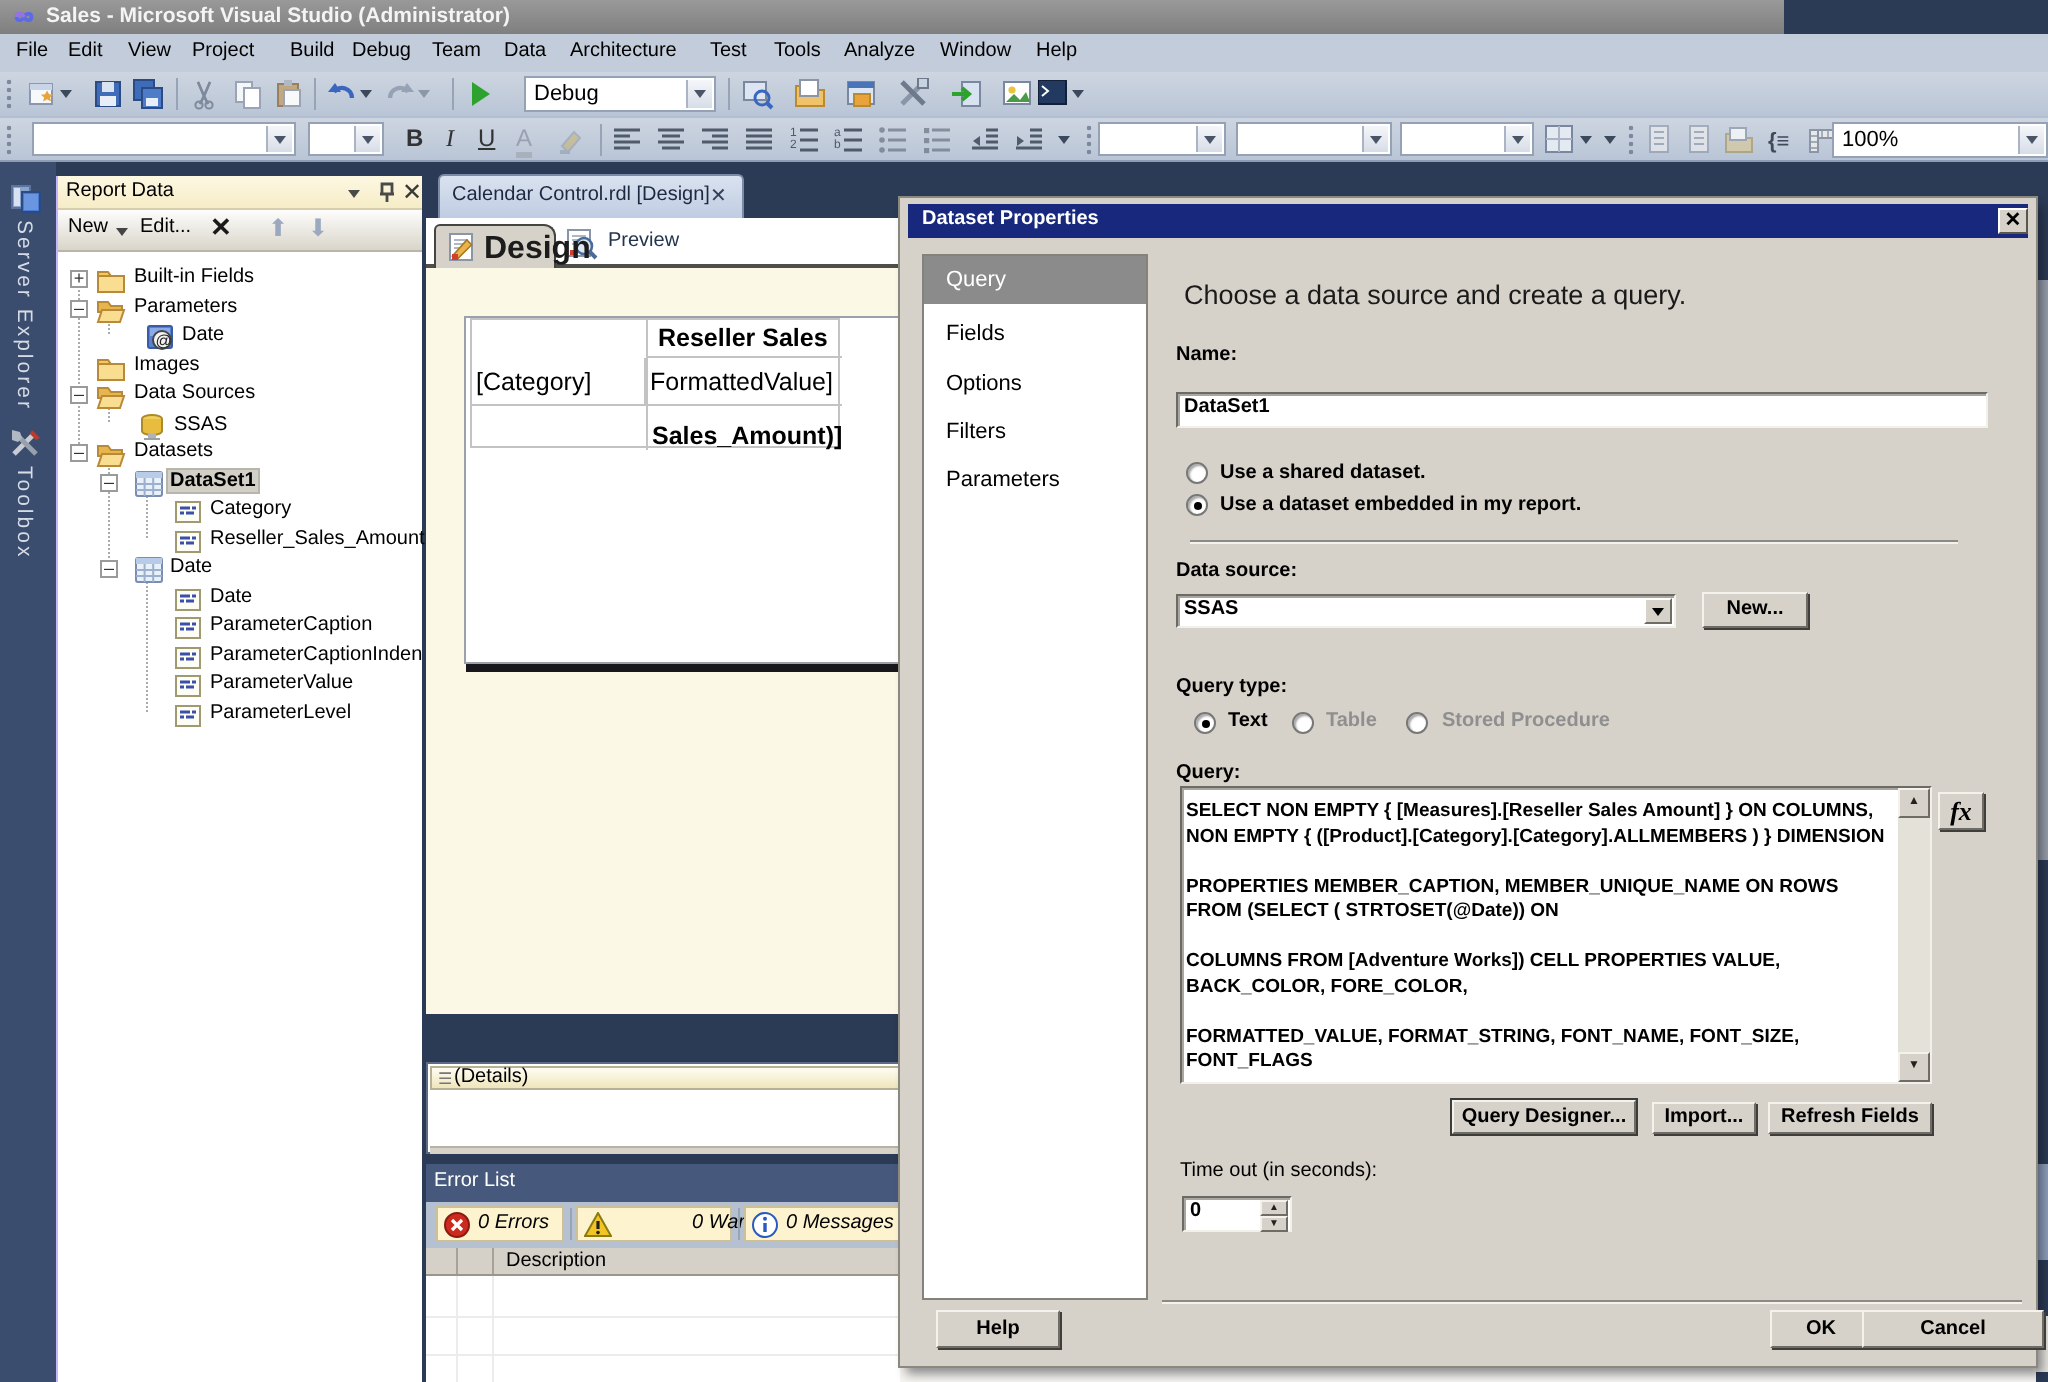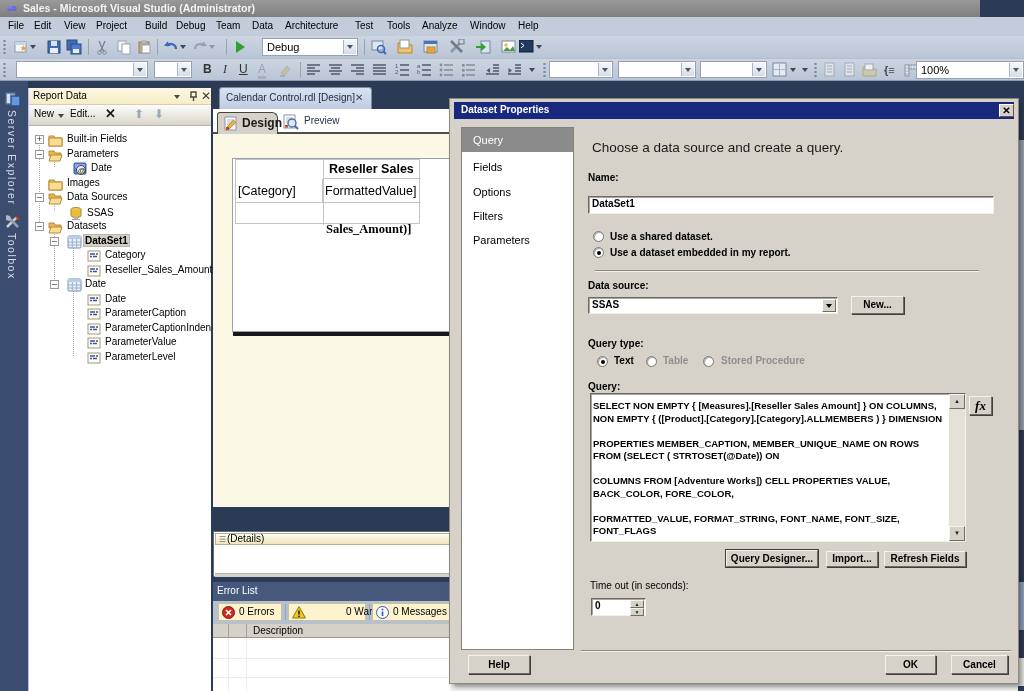--- a/index.html
+++ b/index.html
@@ -2,21 +2,21 @@
 <html><head>
 <meta charset="utf-8">
 <style>
 * { margin:0; padding:0; box-sizing:border-box; }
 html,body { width:1024px; height:691px; overflow:hidden; }
 body { font-family:"Liberation Sans", sans-serif; }
 #screen span { white-space:nowrap; }
 #screen { position:relative; width:1024px; height:691px; background:#2b3a55; overflow:hidden; }
 .abs { position:absolute; }
 
-#titlebar { left:0; top:0; width:980px; height:17px;
+#titlebar { left:0; top:0; width:892px; height:17px;
   background:linear-gradient(#999999,#7f7f7f);
   color:#f4f4f4; font-size:10.5px; font-weight:bold; }
 #titletext { left:23px; top:2px; }
 #menubar { left:0; top:17px; width:1024px; height:19px; background:#c2ccda; color:#000; font-size:10px; }
 .mitem { position:absolute; top:3px; }
 #tb1 { left:0; top:36px; width:1024px; height:22px; background:linear-gradient(#cdd5e0,#b9c5d6); }
 #tb2 { left:0; top:58px; width:1024px; height:23px; background:linear-gradient(#cdd5e0,#b9c5d6); border-bottom:1px solid #8e9cb4; border-top:1px solid #b2bfd2; }
 .grip { position:absolute; width:3px; background-image:radial-gradient(circle, #7c889e 1px, transparent 1.3px); background-size:3px 4px; }
 .tsep { position:absolute; width:1px; background:#97a4b8; }
 .combo { position:absolute; background:#fff; border:1px solid #95a1b4; }
@@ -31,33 +31,33 @@
 #rdpanel { left:28px; top:88px; width:183px; height:631px; background:#fff; border-left:1px solid #c4b5fd; border-right:2px solid #a8b2c4; }
 #rdhead { left:0px; top:0px; width:182px; height:17px; background:linear-gradient(#fdf8e3,#f6ecc6); border-bottom:1px solid #d8ceae; font-size:10px; color:#000; }
 #rdtool { left:0px; top:17px; width:182px; height:21px; background:linear-gradient(#fdfdfc,#d9d5c9); border-bottom:1px solid #b9b5a9; font-size:10px; }
 #rdtree { left:0; top:38px; width:182px; height:565px; background:#fff; font-size:10px; color:#000; }
 .trow { position:absolute; height:14px; white-space:nowrap; }
 .exp { position:absolute; width:9px; height:9px; background:#fff; border:1px solid #9a9a9a; font-size:9px; line-height:7px; text-align:center; color:#333; }
 
 #docarea { left:213px; top:81px; width:237px; height:610px; }
 #doctab { left:6px; top:6px; width:153px; height:22px; background:linear-gradient(#d9e2ef,#bfcde2); border-radius:3px 3px 0 0; border:1px solid #7c8ca6; border-bottom:none; color:#1c2940; font-size:10px; }
 #dstrip { left:0; top:28px; width:237px; height:25px; background:#fff; border-bottom:2px solid #4e4e4a; }
-#designtab { left:4px; top:31px; width:61px; height:22px; background:#d6d2c9; border:1px solid #45453f; border-bottom:none; border-radius:3px 6px 0 0; z-index:3; font-size:12px; font-weight:bold; color:#1c1c1c; }
+#designtab { left:4px; top:31px; width:61px; height:22px; background:#d6d2c9; border:1px solid #45453f; border-bottom:none; border-radius:3px 6px 0 0; z-index:3; font-size:16px; font-weight:bold; color:#1c1c1c; }
 #previewtab { left:65px; top:32px; width:72px; height:20px; font-size:10px; color:#22344e; }
 #canvas { left:0; top:53px; width:237px; height:373px; background:#fbf8e6; }
 #report { left:19px; top:24px; width:218px; height:174px; background:#fff; border:1px solid #9aa1ab; border-right:none; }
 #repshadow { left:20px; top:198px; width:217px; height:4px; background:#17171c; }
 #rgband { left:0; top:426px; width:237px; height:23px; background:linear-gradient(#e9e6df,#ccc8bd); border-top:1px solid #8f8f8f; border-bottom:1px solid #9b98a0; font-size:10px; color:#000; }
 #rgbody { left:0; top:450px; width:237px; height:46px; background:#fff; border:1px solid #5d6c84; border-right:none; }
 #detrow { left:1px; top:1px; width:235px; height:12px; background:linear-gradient(#fffdf2,#efe5bc); border:1px solid #b9b193; font-size:10px; }
 #rgfoot { left:1px; top:41px; width:235px; height:4px; background:#d7d3c9; border-top:1px solid #b5b2a8; }
 
 #errhead { left:0; top:501px; width:237px; height:19px; background:#46597c; color:#fff; font-size:10px; }
 #errtool { left:0; top:520px; width:237px; height:23px; background:#b5c0d1; }
-.ebtn { position:absolute; top:2px; height:18px; background:#fdf3cf; border:1px solid #cdbf96; font-size:10px; color:#000; }
+.ebtn { position:absolute; top:2px; height:18px; background:#fdf3cf; border:1px solid #cdbf96; font-size:10px; color:#000;font-style:italic; }
 #errgridh { left:0; top:543px; width:237px; height:14px; background:#d5d1c8; border-bottom:1px solid #9a968c; font-size:10px; color:#000; }
 #errgrid { left:0; top:557px; width:237px; height:53px; background:#fff; }
 
 #sliver { left:1018px; top:81px; width:6px; height:610px; background:#2b3a55; }
 
 #dlg { left:450px; top:99px; width:568px; height:584px; background:#d6d2c9;
   border:3px solid #d6d2c9; outline:1px solid #8a887f; box-shadow:3px 4px 5px rgba(10,10,20,.45);
   font-size:10px; color:#000; }
 #dlgtitle { left:1px; top:0px; width:560px; height:17px; background:#18287c; color:#fff; font-weight:bold; font-size:10px; }
 #dlgx { left:546px; top:2px; width:15px; height:13px; background:#d6d2c9;
@@ -491,21 +491,21 @@
     <div class="abs" id="canvas">
       <div class="abs" id="report">
         <div class="abs" style="left:2px;top:0px;width:185px;height:65px;border:1px solid #c3c3c3;font-size:12.5px;color:#000;">
           <div class="abs" style="left:87px;top:0;width:98px;height:19px;border-bottom:1px solid #c3c3c3;"></div>
           <div class="abs" style="left:87px;top:19px;width:98px;height:24px;border-bottom:1px solid #c3c3c3;"></div>
           <div class="abs" style="left:0px;top:19px;width:87px;height:24px;border-right:1px solid #c3c3c3;border-bottom:1px solid #c3c3c3;"></div>
           <div class="abs" style="left:87px;top:0;width:1px;height:65px;background:#c3c3c3;"></div>
           <span class="abs" style="left:93px;top:2px;font-weight:bold;">Reseller Sales</span>
           <span class="abs" style="left:2px;top:24px;">[Category]</span>
           <span class="abs" style="left:89px;top:24px;">FormattedValue]</span>
-          <span class="abs" style="left:90px;top:62px;font-weight:bold;font-family:Liberation Serif, serif;">Sales_Amount)]</span>
+          <span class="abs" style="left:90px;top:51px;font-weight:bold;">Sales_Amount)]</span>
         </div>
       </div>
       <div class="abs" id="repshadow"></div>
     </div>
     <div class="abs" id="rgbody">
       <div class="abs" id="detrow">
           <span class="abs" style="left:3px;top:1px;font-size:8px;color:#777;">☰</span>
           <span style="position:absolute;left:11px;top:-1px;">(Details)</span>
         </div>
       <div class="abs" id="rgfoot"></div>
@@ -620,15 +620,15 @@
     <div class="dbtn" style="left:431px;top:449px;width:82px;height:16px;line-height:14px;">Refresh Fields</div>
     <span class="dlabel" style="left:137px;top:478px;font-weight:normal;">Time out (in seconds):</span>
     <div class="dtext" style="left:138px;top:496px;width:55px;height:18px;">
         <span style="position:absolute;left:3px;top:1px;font-weight:bold;">0</span>
       <div class="spin" style="top:1px;">▲</div>
       <div class="spin" style="top:9px;">▼</div>
     </div>
     <div class="hsep" style="left:128px;top:548px;width:430px;"></div>
     <div class="dbtn" style="left:15px;top:553px;width:62px;height:19px;line-height:17px;">Help</div>
     <div class="dbtn" style="left:432px;top:553px;width:51px;height:19px;line-height:17px;">OK</div>
-    <div class="dbtn" style="left:498px;top:553px;width:57px;height:19px;line-height:17px;">Cancel</div>
+    <div class="dbtn" style="left:478px;top:553px;width:91px;height:19px;line-height:17px;">Cancel</div>
   </div>
 </div>
 
 </body></html>

